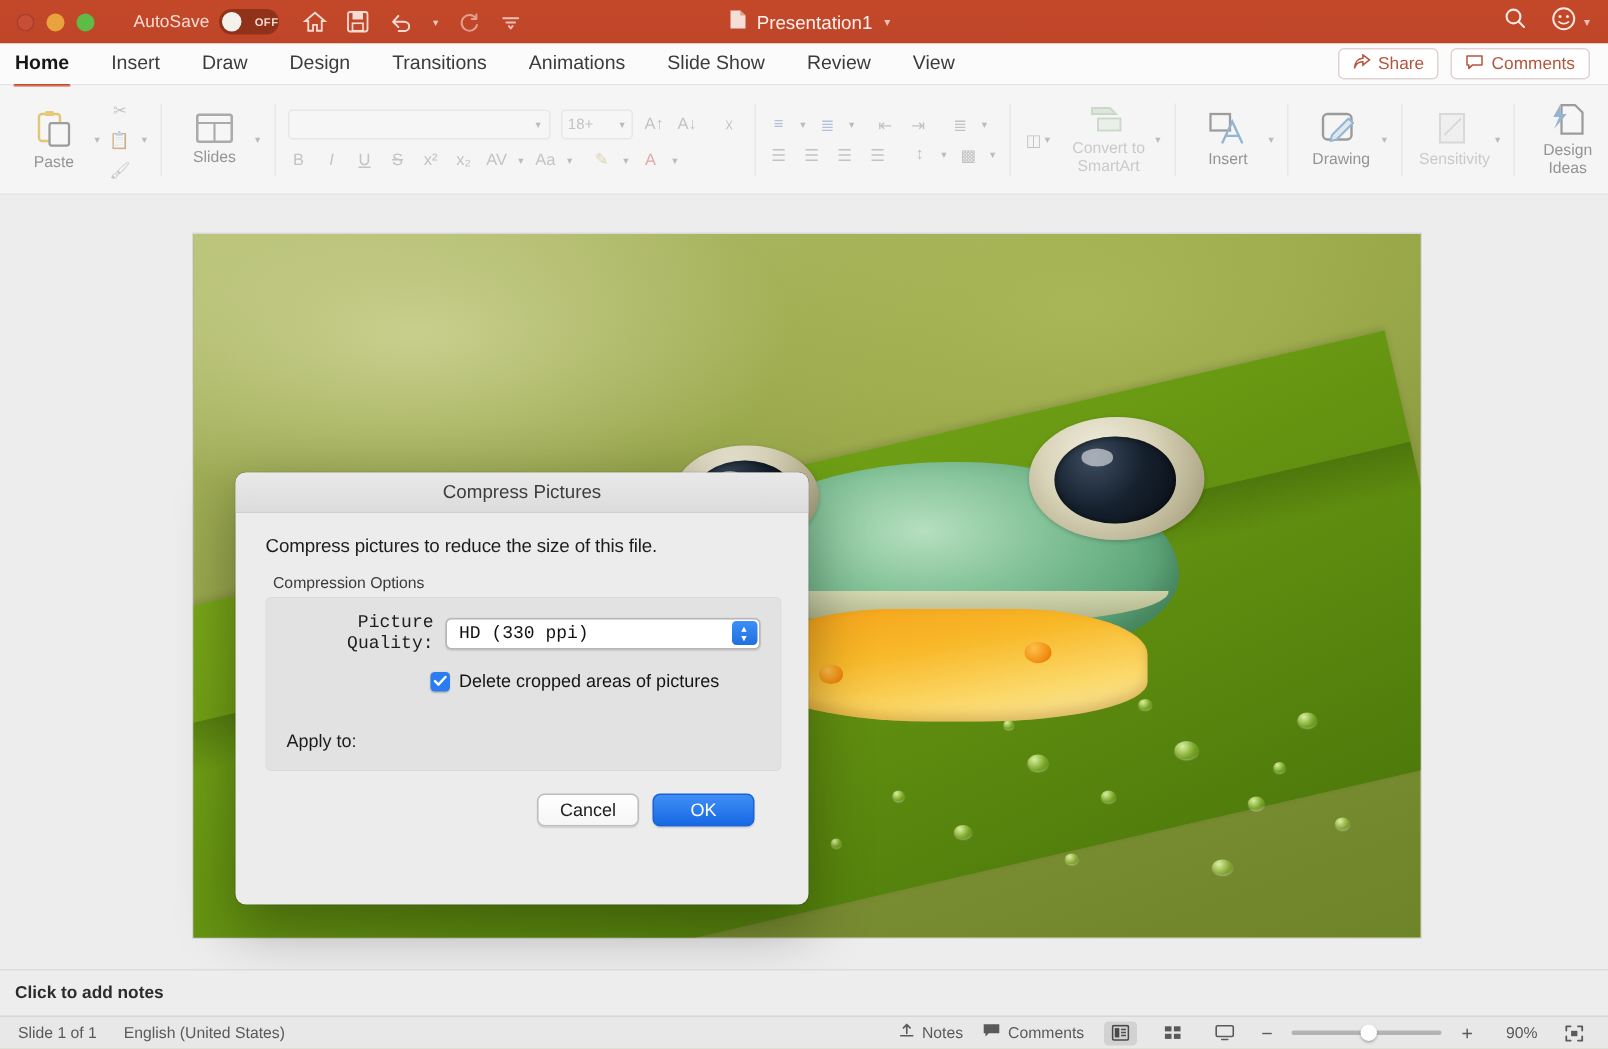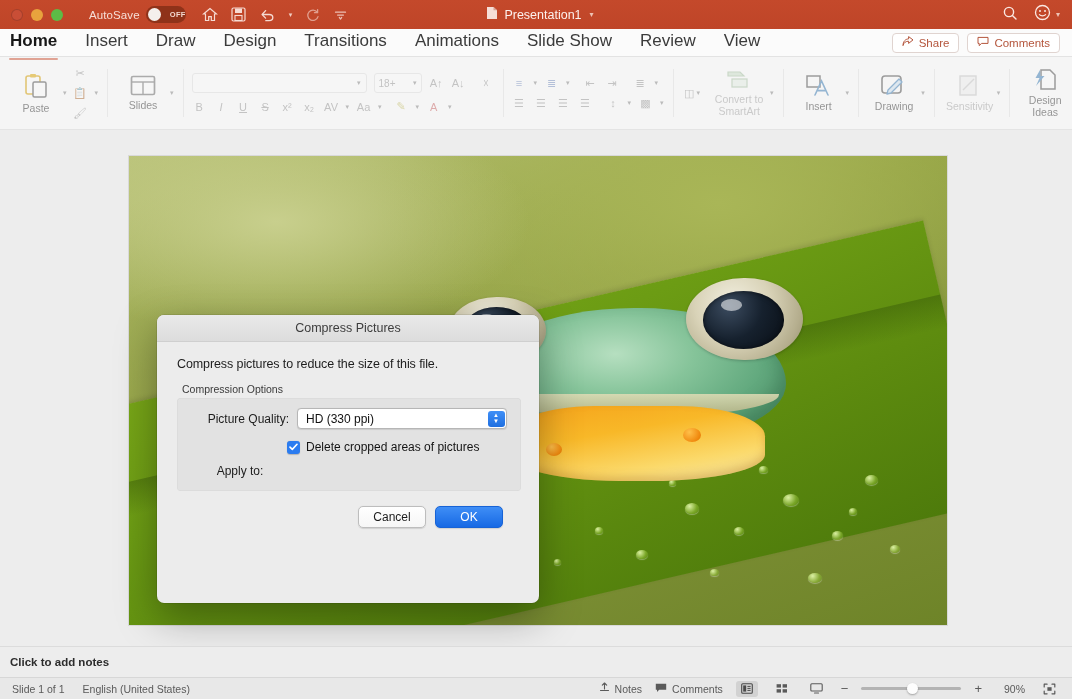--- a/index.html
+++ b/index.html
@@ -47,21 +47,21 @@
 
   .tb-right { position:absolute; right: 12px; display:flex; align-items:center; gap:16px; }
 
   
   .tabbar {
     position: absolute; top: 29px; left: 0; width: 1072px; height: 28px;
     background: #fbfbfb; border-bottom: 1px solid #e3e3e3;
     display: flex; align-items: center;
   }
   .tab {
-    font-size: 17px; color: #3b3b3b; padding: 0 0 3px 0; margin: 0 14px;
+    font-size: 13px; color: #3b3b3b; padding: 0 0 3px 0; margin: 0 14px;
     position: relative; cursor: default; white-space: nowrap;
   }
   .tab:first-child { margin-left: 10px; }
   .tab.active { color: #171717; font-weight: bold; }
   .tab.active::after {
     content:""; position:absolute; left:-1px; right:-1px; bottom:-6px;
     height: 2px; background: #c4492b; border-radius: 1px;
   }
   .tabbar-right { margin-left: auto; display:flex; gap: 8px; padding-right: 12px; }
   .pill {
@@ -186,21 +186,21 @@
     display:flex; align-items:center; justify-content:center;
     font-size:12.5px; color:#3d3d3d;
   }
   .dlg-body { padding: 15px 18px 0 20px; }
   .dlg-lead { font-size:12.5px; color:#1d1d1d; letter-spacing:-.1px; }
   .grp-legend { font-size:10.5px; color:#3a3a3a; margin: 12px 0 3px 5px; }
   .grp-box {
     background:#e2e2e2; border-radius:4px; padding: 10px 0 13px 0;
     box-shadow: inset 0 0 0 .5px rgba(0,0,0,.05);
   }
-  .field-row { display:flex; align-items:center; gap:8px; padding: 0 14px; }
+  .field-row { display:flex; align-items:center; gap:8px; padding: 0 14px; font-family: Liberation Mono, monospace; }
   .field-label { font-size:12px; color:#1d1d1d; width:98px; text-align:right; }
   .select {
     flex:1; height:21px; background:#fff; border:.5px solid #b6b6b6; border-radius:4px;
     display:flex; align-items:center; padding-left:8px;
     font-size:12px; color:#111; position:relative;
     box-shadow: 0 .5px 1px rgba(0,0,0,.10);
   }
   .select .stepper {
     position:absolute; right:1.5px; top:1.5px; bottom:1.5px; width:17px;
     background: linear-gradient(180deg,#3f8ff7,#1f6fe0); border-radius:3px;
@@ -211,21 +211,21 @@
   .check-row { display:flex; align-items:center; gap:6px; padding: 11px 14px 0 110px; }
   .cbox {
     width:13px; height:13px; border-radius:3px; background:#2b7cf0;
     display:flex; align-items:center; justify-content:center;
     box-shadow: 0 .5px 1px rgba(0,0,0,.2);
   }
   .cbox svg { display:block; }
   .opt-label { font-size:12px; color:#141414; }
 
   .apply-row { display:flex; align-items:flex-start; gap:8px; padding: 9px 14px 0 14px; }
-  .apply-label { font-size:12px; color:#1d1d1d; width:98px; text-align:center; padding-top:1px; }
+  .apply-label { font-size:12px; color:#1d1d1d; width:98px; text-align:left; padding-top:1px;margin-top:16px; }
   .radios { display:flex; flex-direction:column; gap:5px; }
   .radio-line { display:flex; align-items:center; gap:5px; }
   .radio {
     width:13px; height:13px; border-radius:50%; background:#fdfdfd;
     box-shadow: inset 0 0 0 .5px #b0b0b0, 0 .5px 1px rgba(0,0,0,.15);
     display:flex; align-items:center; justify-content:center;
   }
   .radio.on { background: radial-gradient(circle at 50% 35%, #4f9bf8, #1b6de0); box-shadow:0 .5px 1px rgba(0,0,0,.2); }
   .radio.on::after { content:""; width:4.5px; height:4.5px; border-radius:50%; background:#fff; }
 

